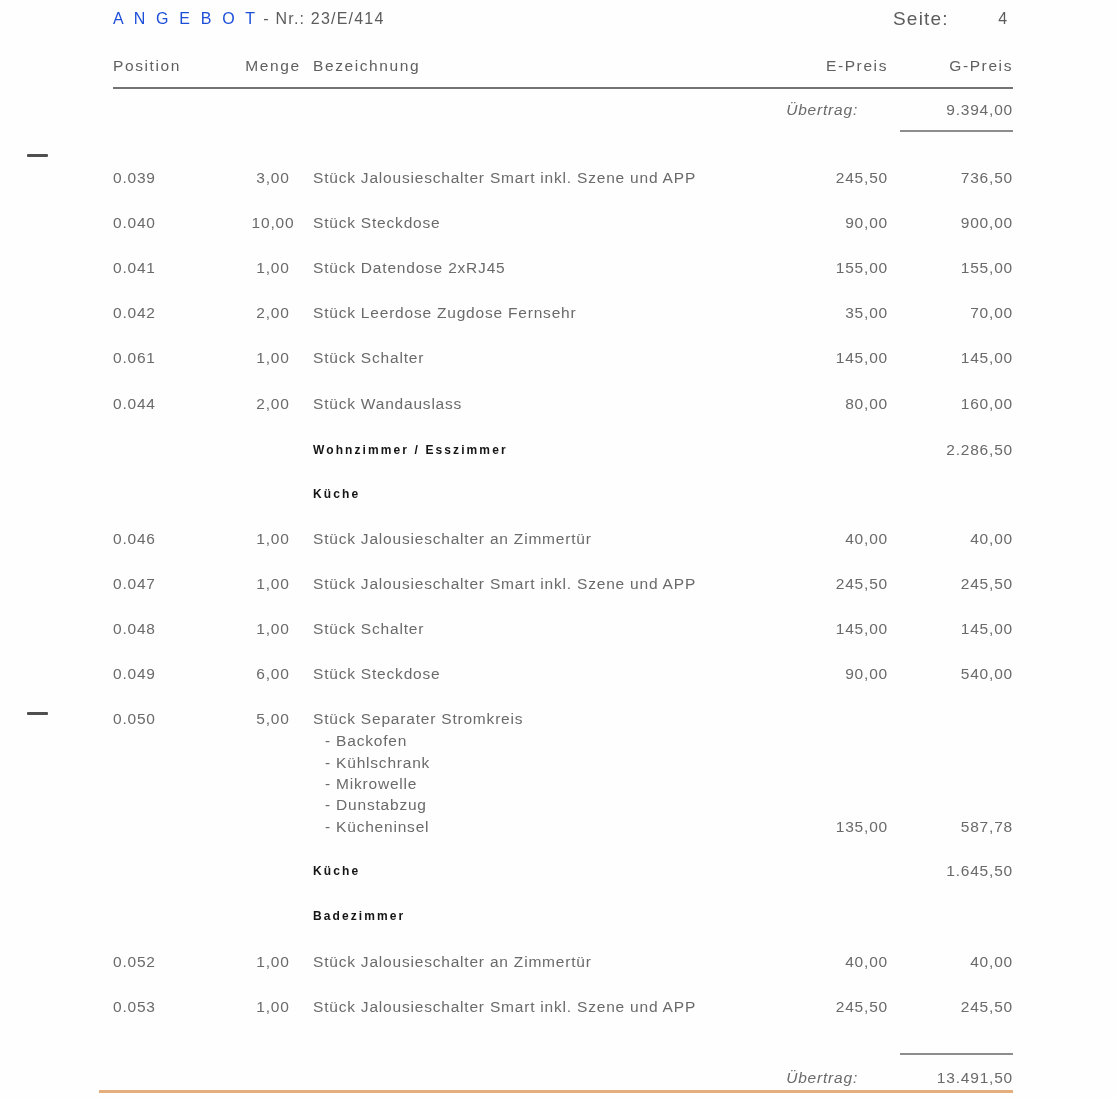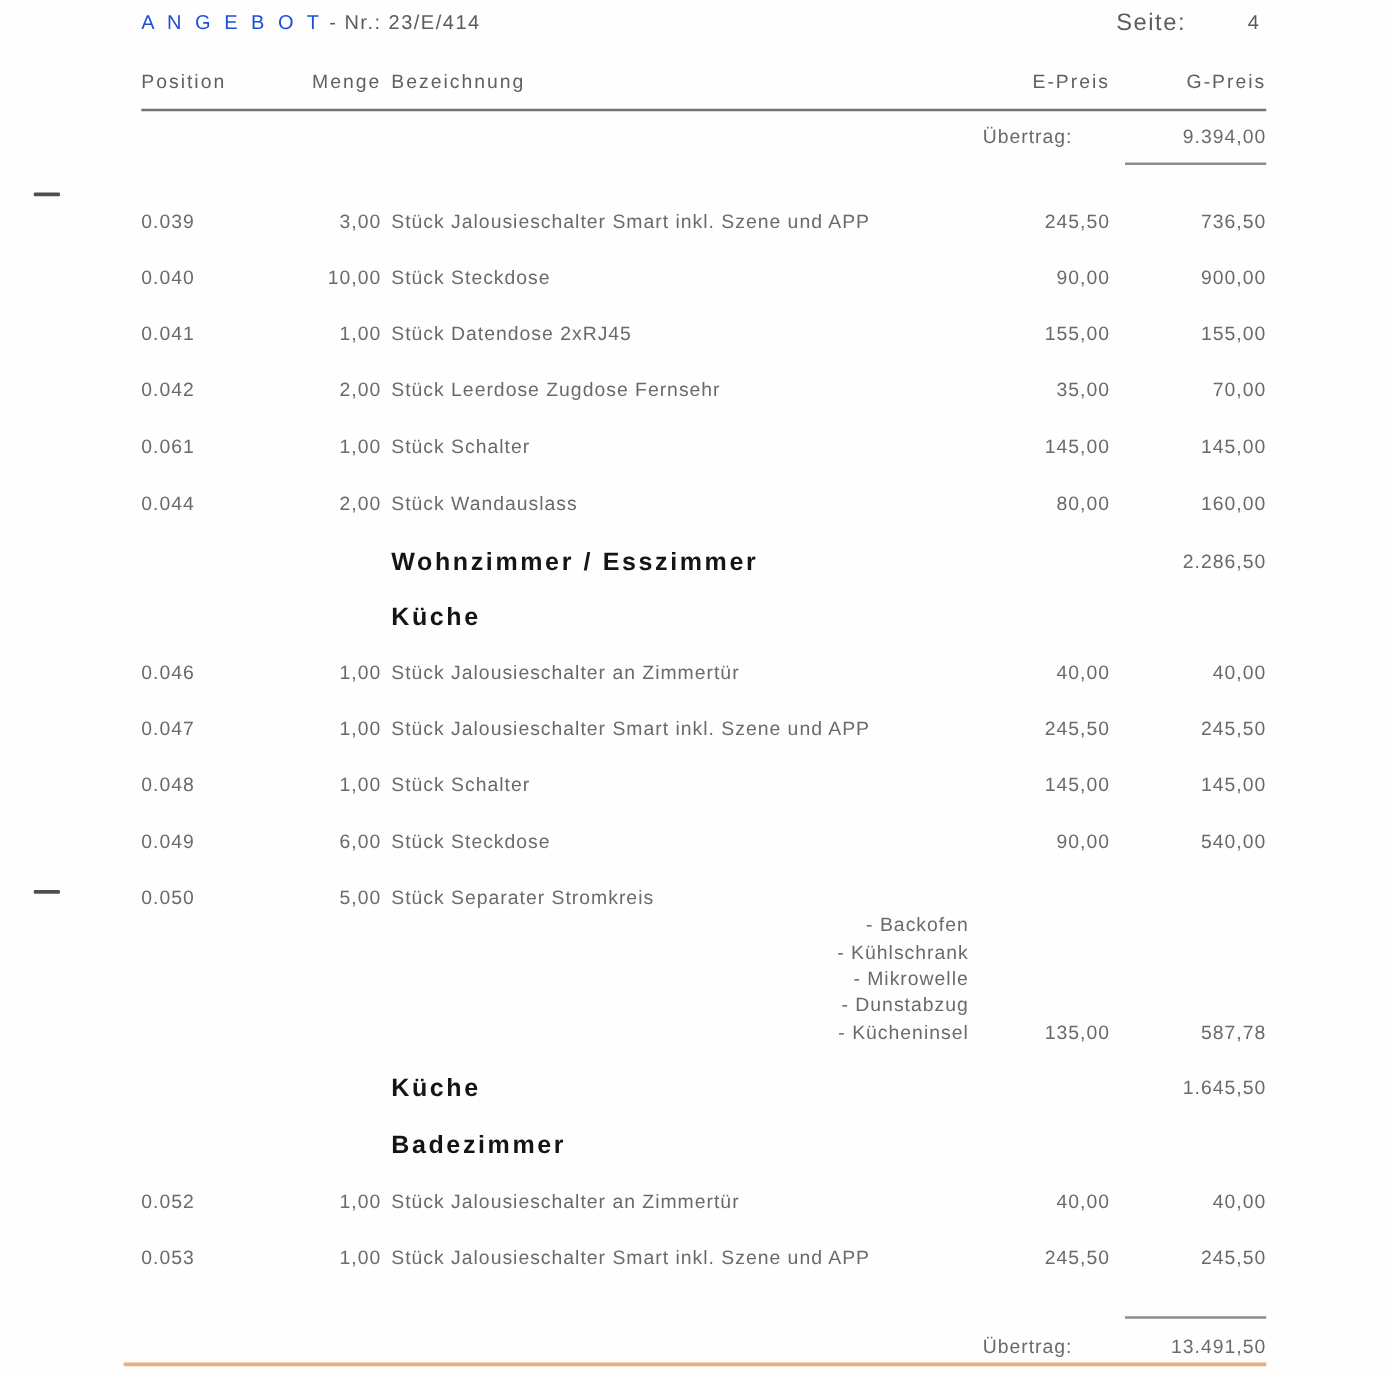--- a/index.html
+++ b/index.html
@@ -10,35 +10,35 @@
     font-family:"Liberation Sans", sans-serif;
     overflow:hidden;
   }
   .ln{
     position:absolute;left:0;width:1116px;height:22px;line-height:22px;
     font-size:15.5px;color:#6a6a6a;letter-spacing:0.8px;white-space:nowrap;
   }
   .ln span{position:absolute;display:block;height:22px;line-height:22px;}
   
   .c-pos {left:113px;width:140px;text-align:left;}
-  .c-qty {left:241px;width:64px;text-align:right;}
+  .c-qty {left:241px;width:64px;text-align:center;}
   .c-desc{left:313px;width:470px;text-align:left;}
-  .c-sub {left:325px;width:450px;text-align:right;}
+  .c-sub {left:325px;width:450px;text-align:left;}
   .c-e   {left:773px;width:115px;text-align:right;}
   .c-g   {left:888px;width:125px;text-align:right;}
-  .c-lbl {left:698px;width:160px;text-align:right;}
+  .c-lbl {left:698px;width:160px;text-align:right;font-style:italic;}
   
   .hdr{color:#5f5f5f;letter-spacing:1.6px;}
   .t-wrap{left:113px;width:600px;}
   .t-wrap .t-main{position:static;display:inline;letter-spacing:3.2px;color:#1d4ed8;font-size:16px;}
   .t-wrap .t-rest{position:static;display:inline;margin-left:5px;letter-spacing:1.2px;color:#5c5c5c;font-size:16px;}
   .seite-lbl{left:893px;width:70px;color:#5c5c5c;letter-spacing:1.2px;font-size:19px;}
   .seite-num{left:953px;width:55px;text-align:right;color:#5c5c5c;font-size:16px;padding-right:5px;}
   
-  .sec{font-weight:bold;color:#151515;letter-spacing:2.1px;font-size:20px;}
+  .sec{font-weight:bold;color:#151515;letter-spacing:2.1px;font-size:12px;}
   
   .rule{position:absolute;background:#7c7c7c;}
   .rule-header{left:113px;top:87px;width:900px;height:2px;background:#737373;}
   .rule-amt-top{left:900px;top:130px;width:113px;height:2px;background:#8d8d8d;}
   .rule-amt-bottom{left:900px;top:1053px;width:113px;height:2px;background:#8d8d8d;}
   .accent-line{position:absolute;left:99px;top:1090px;width:914px;height:3px;background:#e7ae7d;}
   .fold-mark{position:absolute;left:27px;width:21px;height:3px;background:#4f4f4f;border-radius:1px;}
   .fold-1{top:154px;}
   .fold-2{top:712px;}
 </style>

